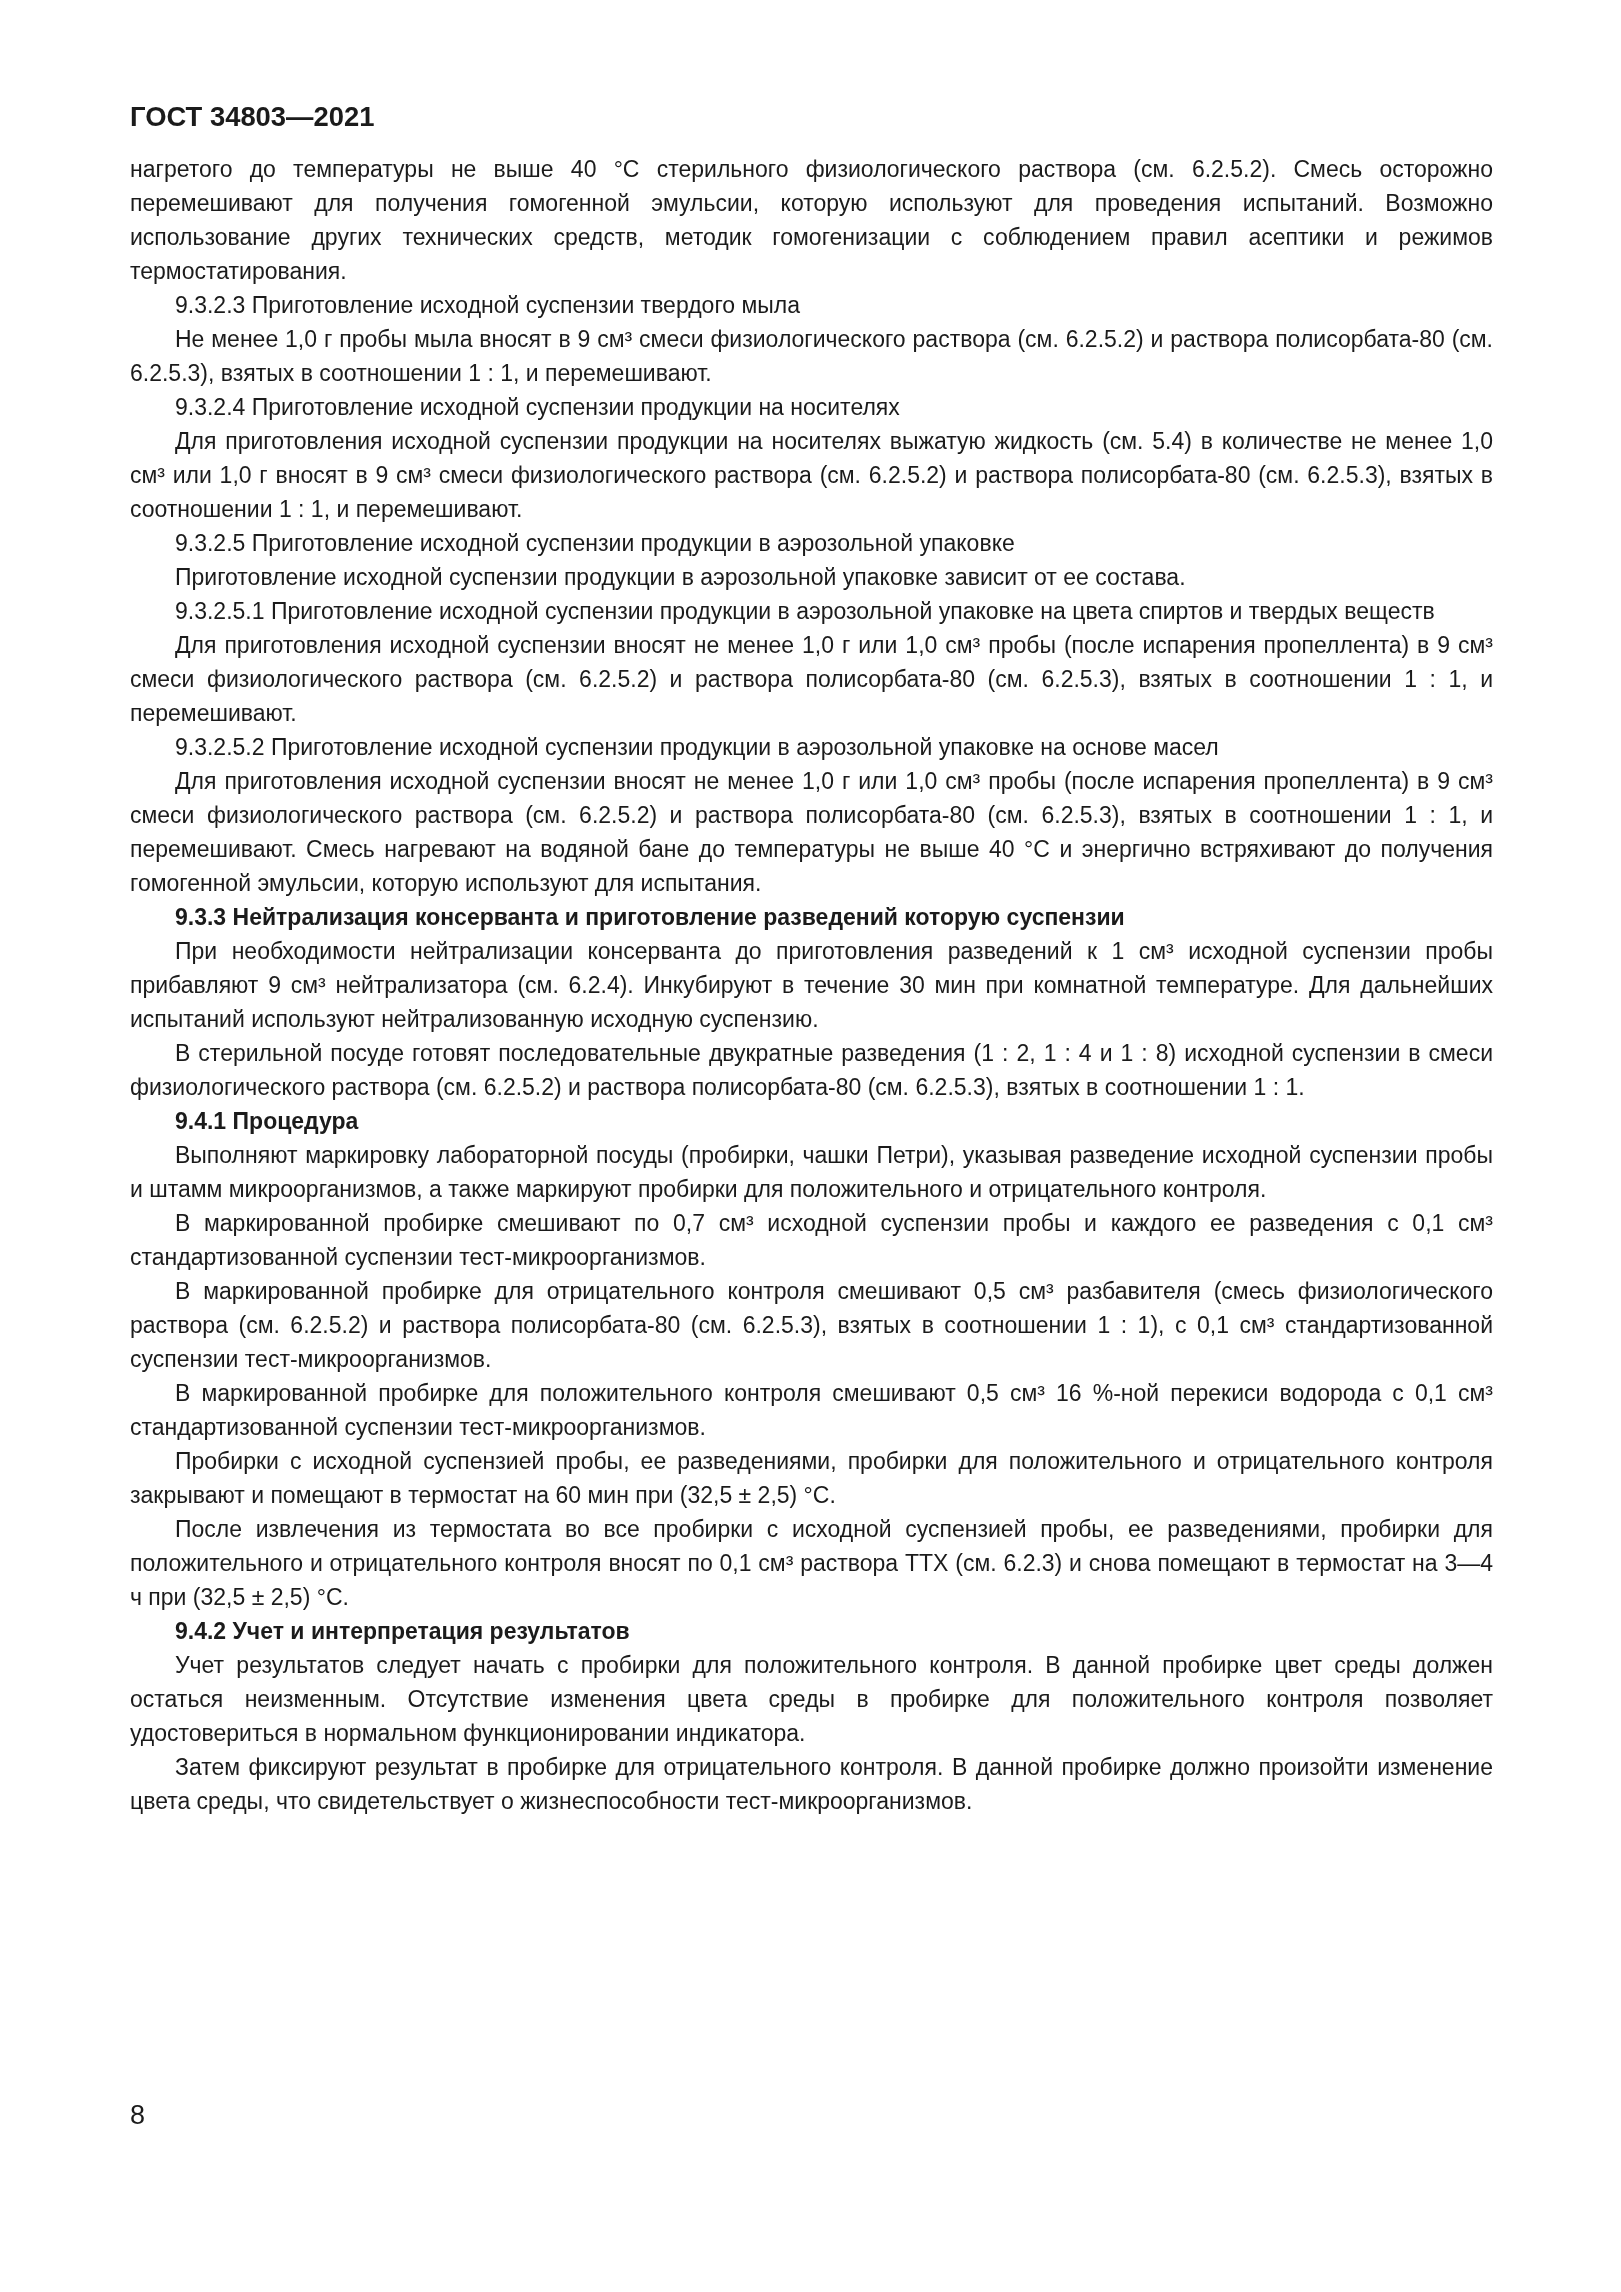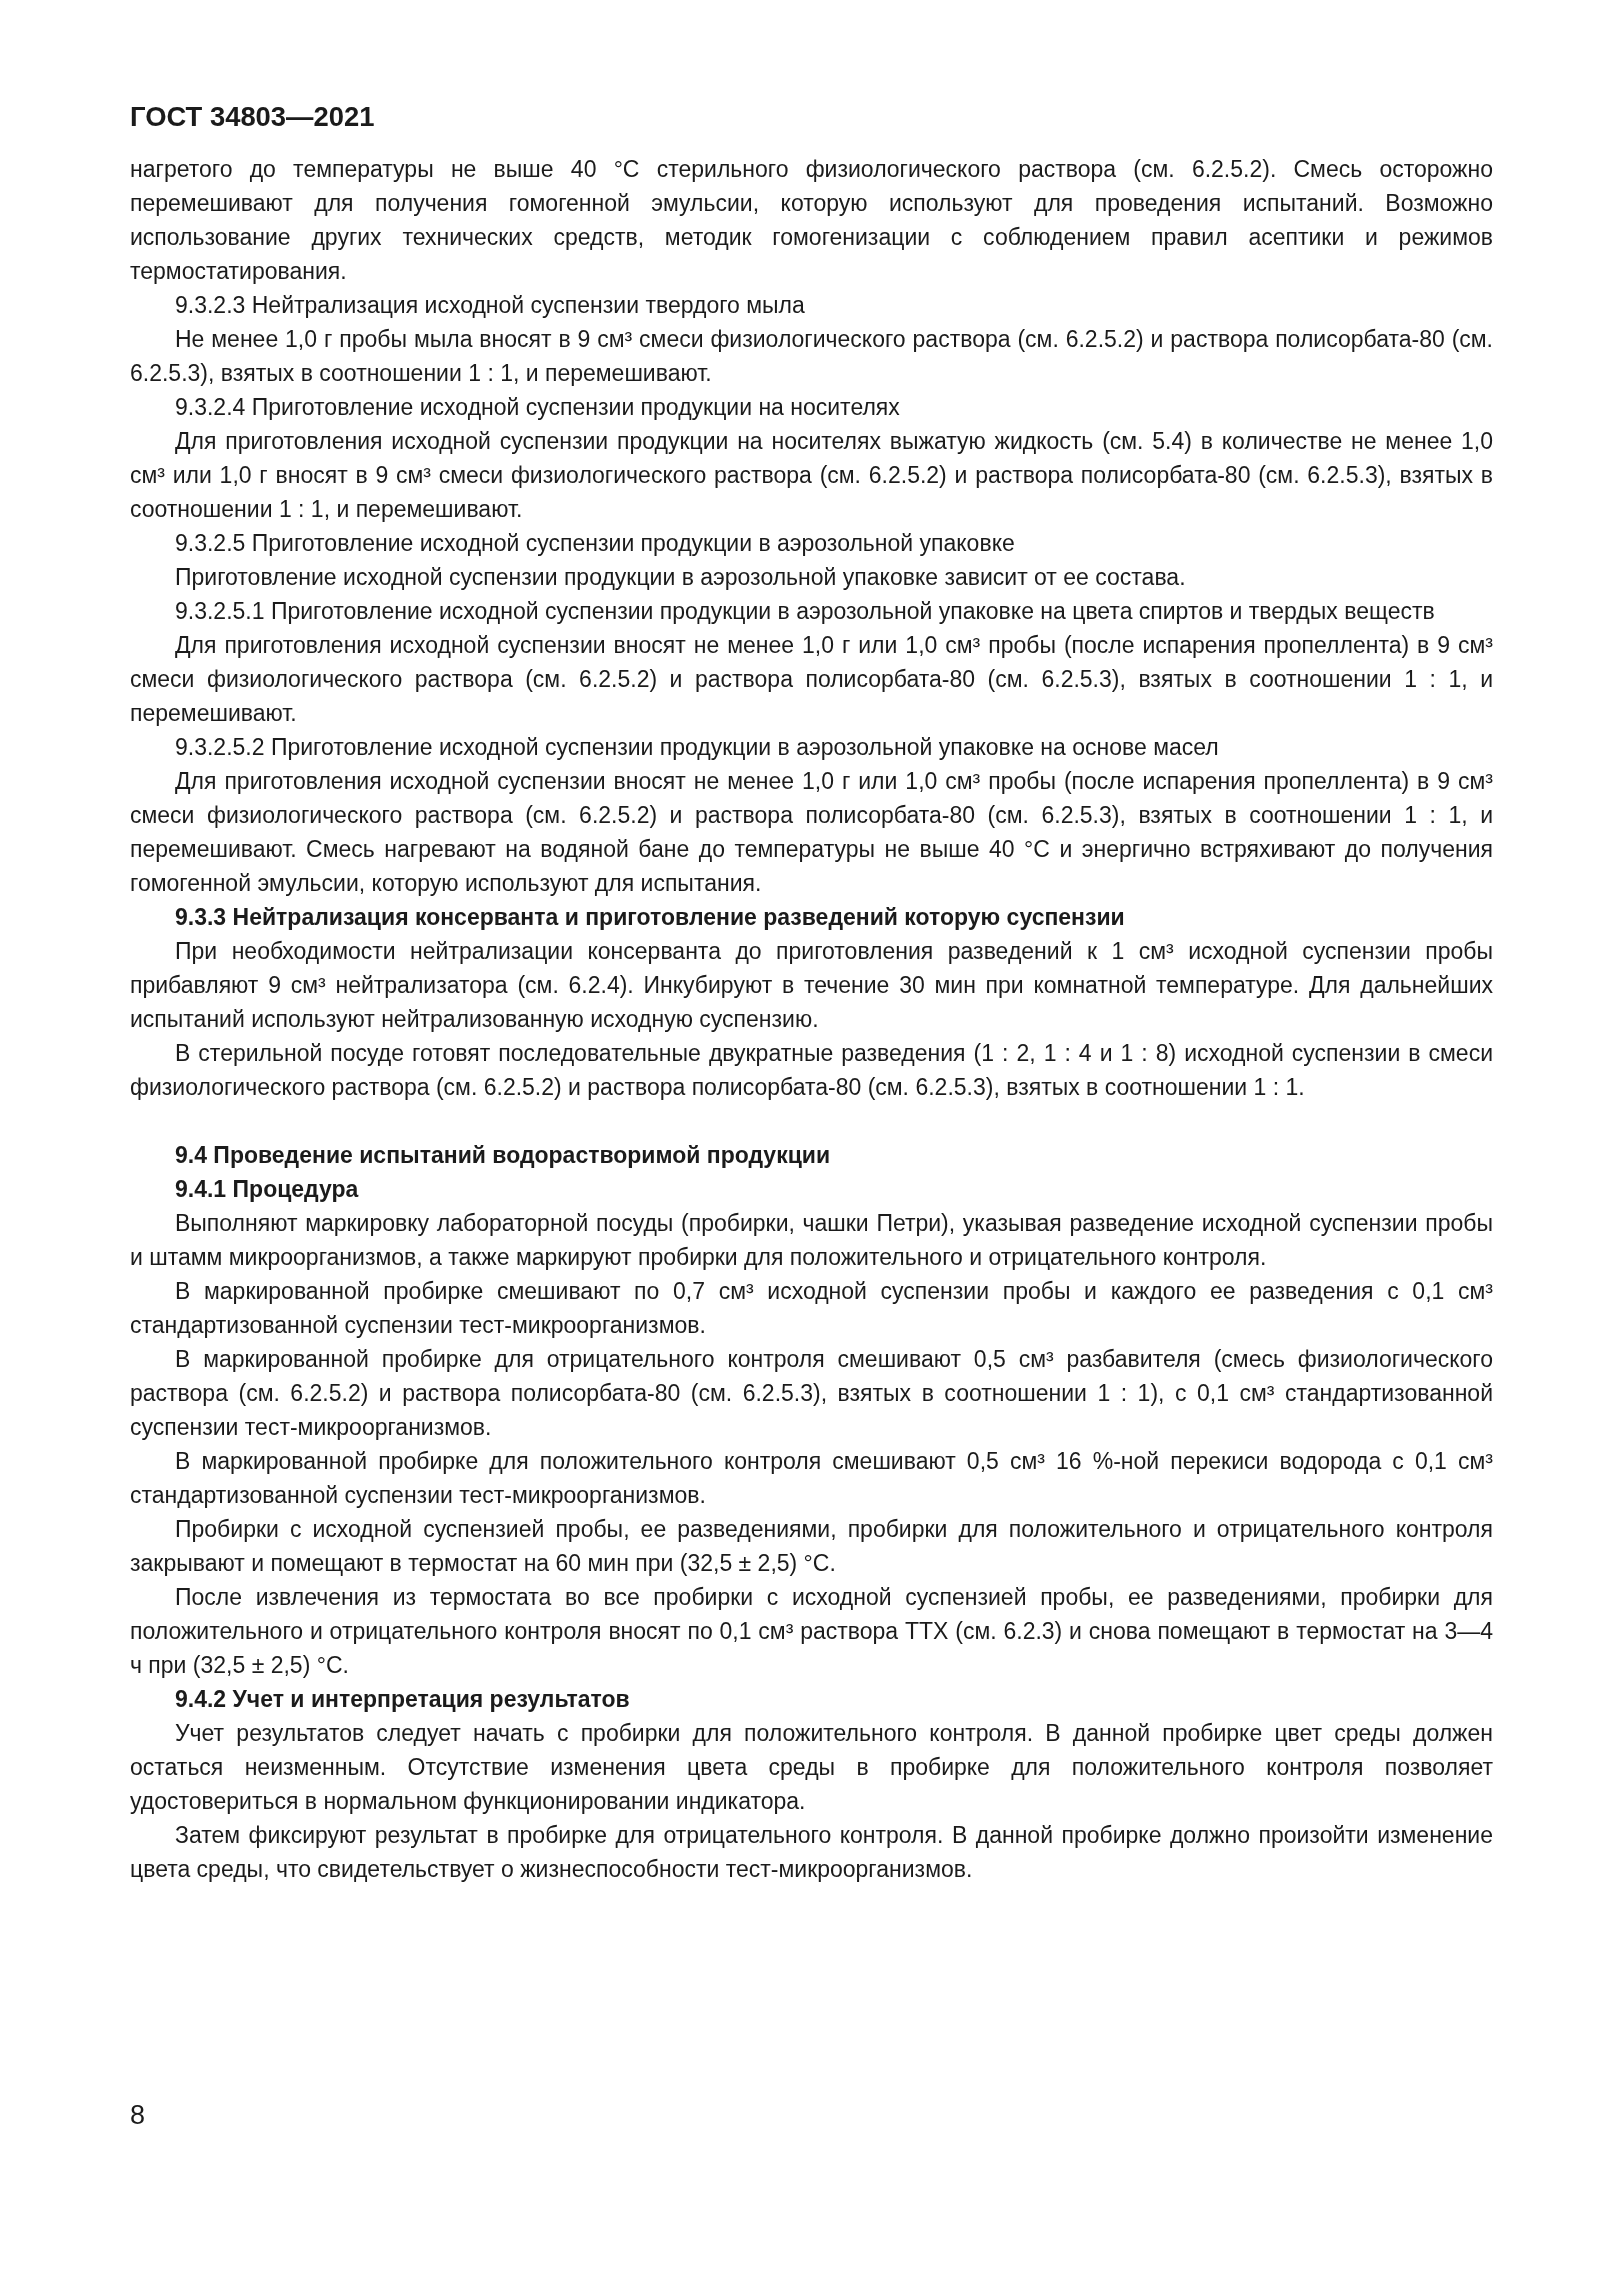--- a/index.html
+++ b/index.html
@@ -51,34 +51,33 @@
 </style>
 </head>
 <body>
 
 <div class="page">
 
   <div class="doc-header">ГОСТ 34803—2021</div>
 
   <div class="doc-body">
     <p class="noindent">нагретого до температуры не выше 40 °С стерильного физиологического раствора (см. 6.2.5.2). Смесь осторожно перемешивают для получения гомогенной эмульсии, которую используют для проведения испытаний. Возможно использование других технических средств, методик гомогенизации с соблюдением правил асептики и режимов термостатирования.</p>
-    <p>9.3.2.3 Нейтрализация исходной суспензии твердого мыла</p>
+    <p>9.3.2.3 Приготовление исходной суспензии твердого мыла</p>
     <p>Не менее 1,0 г пробы мыла вносят в 9 см³ смеси физиологического раствора (см. 6.2.5.2) и раствора полисорбата-80 (см. 6.2.5.3), взятых в соотношении 1 : 1, и перемешивают.</p>
     <p>9.3.2.4 Приготовление исходной суспензии продукции на носителях</p>
     <p>Для приготовления исходной суспензии продукции на носителях выжатую жидкость (см. 5.4) в количестве не менее 1,0 см³ или 1,0 г вносят в 9 см³ смеси физиологического раствора (см. 6.2.5.2) и раствора полисорбата-80 (см. 6.2.5.3), взятых в соотношении 1 : 1, и перемешивают.</p>
     <p>9.3.2.5 Приготовление исходной суспензии продукции в аэрозольной упаковке</p>
     <p>Приготовление исходной суспензии продукции в аэрозольной упаковке зависит от ее состава.</p>
     <p>9.3.2.5.1 Приготовление исходной суспензии продукции в аэрозольной упаковке на цвета спиртов и твердых веществ</p>
     <p>Для приготовления исходной суспензии вносят не менее 1,0 г или 1,0 см³ пробы (после испарения пропеллента) в 9 см³ смеси физиологического раствора (см. 6.2.5.2) и раствора полисорбата-80 (см. 6.2.5.3), взятых в соотношении 1 : 1, и перемешивают.</p>
     <p>9.3.2.5.2 Приготовление исходной суспензии продукции в аэрозольной упаковке на основе масел</p>
     <p>Для приготовления исходной суспензии вносят не менее 1,0 г или 1,0 см³ пробы (после испарения пропеллента) в 9 см³ смеси физиологического раствора (см. 6.2.5.2) и раствора полисорбата-80 (см. 6.2.5.3), взятых в соотношении 1 : 1, и перемешивают. Смесь нагревают на водяной бане до температуры не выше 40 °С и энергично встряхивают до получения гомогенной эмульсии, которую используют для испытания.</p>
     <p class="bold">9.3.3 Нейтрализация консерванта и приготовление разведений которую суспензии</p>
     <p>При необходимости нейтрализации консерванта до приготовления разведений к 1 см³ исходной суспензии пробы прибавляют 9 см³ нейтрализатора (см. 6.2.4). Инкубируют в течение 30 мин при комнатной температуре. Для дальнейших испытаний используют нейтрализованную исходную суспензию.</p>
     <p>В стерильной посуде готовят последовательные двукратные разведения (1 : 2, 1 : 4 и 1 : 8) исходной суспензии в смеси физиологического раствора (см. 6.2.5.2) и раствора полисорбата-80 (см. 6.2.5.3), взятых в соотношении 1 : 1.</p>
-    <p class="bold space-before">9.4 Проведение испытаний водорастворимой продукции</p>
     <p class="bold">9.4.1 Процедура</p>
     <p>Выполняют маркировку лабораторной посуды (пробирки, чашки Петри), указывая разведение исходной суспензии пробы и штамм микроорганизмов, а также маркируют пробирки для положительного и отрицательного контроля.</p>
     <p>В маркированной пробирке смешивают по 0,7 см³ исходной суспензии пробы и каждого ее разведения с 0,1 см³ стандартизованной суспензии тест-микроорганизмов.</p>
     <p>В маркированной пробирке для отрицательного контроля смешивают 0,5 см³ разбавителя (смесь физиологического раствора (см. 6.2.5.2) и раствора полисорбата-80 (см. 6.2.5.3), взятых в соотношении 1 : 1), с 0,1 см³ стандартизованной суспензии тест-микроорганизмов.</p>
     <p>В маркированной пробирке для положительного контроля смешивают 0,5 см³ 16 %-ной перекиси водорода с 0,1 см³ стандартизованной суспензии тест-микроорганизмов.</p>
     <p>Пробирки с исходной суспензией пробы, ее разведениями, пробирки для положительного и отрицательного контроля закрывают и помещают в термостат на 60 мин при (32,5 ± 2,5) °С.</p>
     <p>После извлечения из термостата во все пробирки с исходной суспензией пробы, ее разведениями, пробирки для положительного и отрицательного контроля вносят по 0,1 см³ раствора ТТХ (см. 6.2.3) и снова помещают в термостат на 3—4 ч при (32,5 ± 2,5) °С.</p>
     <p class="bold">9.4.2 Учет и интерпретация результатов</p>
     <p>Учет результатов следует начать с пробирки для положительного контроля. В данной пробирке цвет среды должен остаться неизменным. Отсутствие изменения цвета среды в пробирке для положительного контроля позволяет удостовериться в нормальном функционировании индикатора.</p>
     <p>Затем фиксируют результат в пробирке для отрицательного контроля. В данной пробирке должно произойти изменение цвета среды, что свидетельствует о жизнеспособности тест-микроорганизмов.</p>

